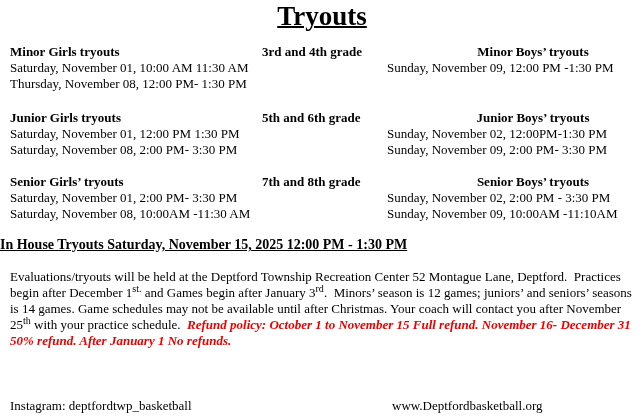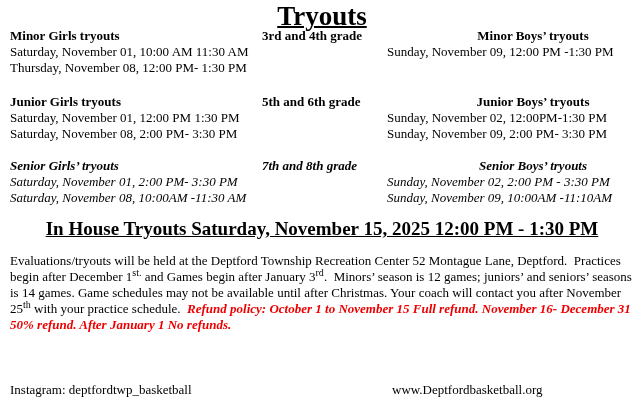--- a/index.html
+++ b/index.html
@@ -21,32 +21,32 @@
     font-weight: bold;
   }
   .title span { text-decoration: underline; text-decoration-thickness: 2px; }
 
   .section {
     display: grid;
     grid-template-columns: 252px 125px 247px;
     margin-left: 10px;
     line-height: 16px;
   }
-  .section-minor  { }
+  .section-minor  { margin-top: 16px; }
   .section-junior { margin-top: 18px; }
-  .section-senior { margin-top: 16px; font-style: italic; }
+  .section-senior { margin-top: 16px; }
 
   .heading, .col-grade { font-weight: bold; }
   .boys-heading { text-align: center; padding-left: 45px; }
 
   .inhouse {
     margin-top: 15px;
-    text-align: center;
+    text-align: left;
     font-weight: bold;
-    font-size: 19px;
+    font-size: 14px;
     line-height: 16px;
   }
   .inhouse span { text-decoration: underline; }
 
   .paragraph {
     margin: 16px 6px 0 10px;
     line-height: 16px;
     white-space: pre-wrap;
   }
   .paragraph sup {

